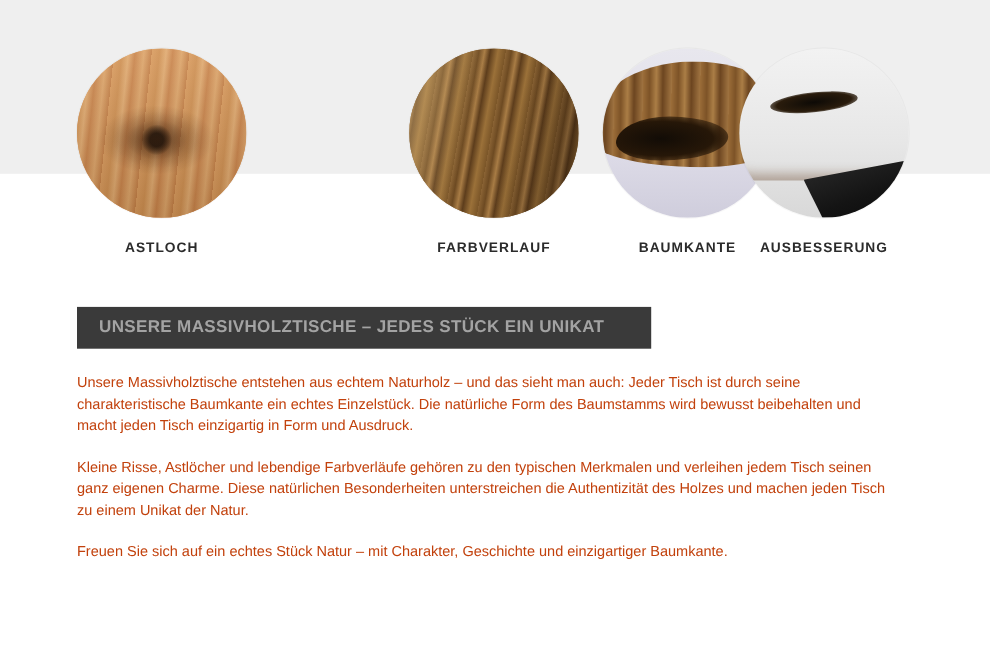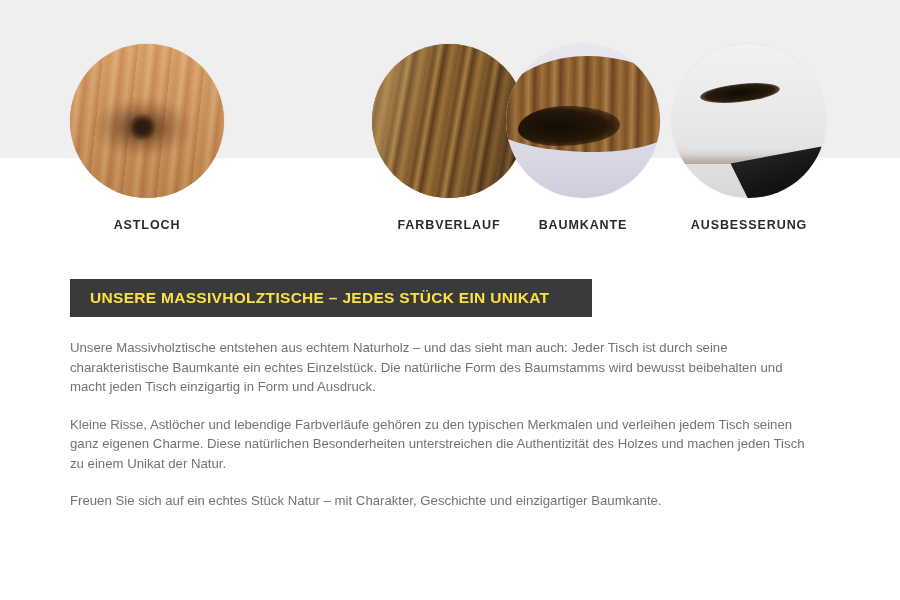--- a/index.html
+++ b/index.html
@@ -185,38 +185,38 @@
     position: absolute;
     left: 70px;
     top: 279px;
     width: 522px;
     height: 38px;
     background: #3a3a3a;
     display: flex;
     align-items: center;
   }
   .heading-bar .txt {
-    color: #fde047;
+    color: #a3a3a3;
     font-size: 15.5px;
     font-weight: bold;
     letter-spacing: 0.3px;
     padding-left: 20px;
   }
   
   .copy {
     position: absolute;
     left: 70px;
     top: 338px;
     width: 752px;
   }
   .copy p {
     margin: 0 0 18px 0;
     font-size: 13.2px;
     line-height: 19.5px;
-    color: #737373;
+    color: #c2410c;
   }
   .copy p:last-child {
     margin-bottom: 4px;
   }
 </style>
 </head>
 <body>
 
 <div class="page">
 
@@ -232,21 +232,21 @@
     </div>
 
 
     <div class="swatch" style="left:372px; top:44px;">
       <div class="disc">
         <div class="tex tex-farb"></div>
       </div>
       <div class="cap">FARBVERLAUF</div>
     </div>
 
-    <div class="swatch" style="left:506px; top:44px;">
+    <div class="swatch" style="left:548px; top:44px;">
       <div class="disc">
         <div class="tex tex-baum"></div>
       </div>
       <div class="cap">BAUMKANTE</div>
     </div>
 
     <div class="swatch" style="left:672px; top:44px;">
       <div class="disc">
         <div class="tex tex-aus"></div>
         <div class="corner-dark"></div>

